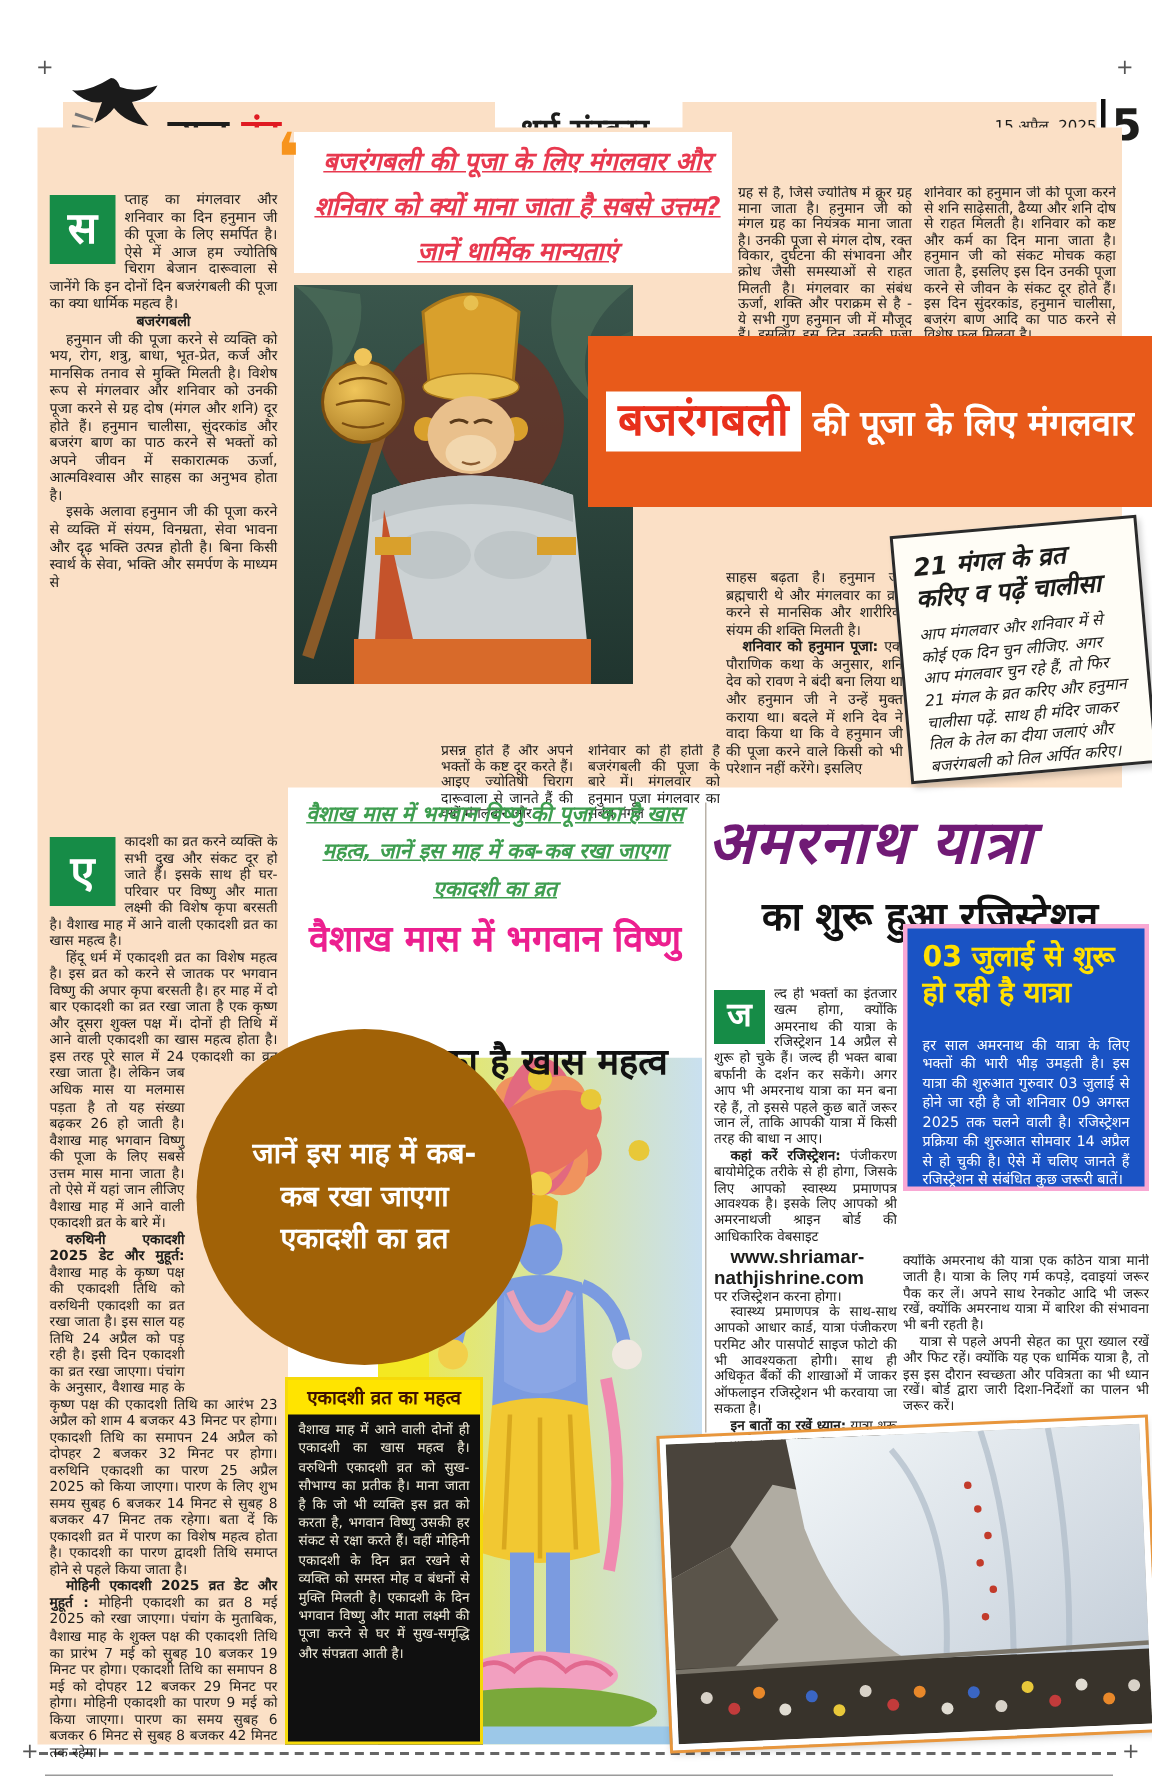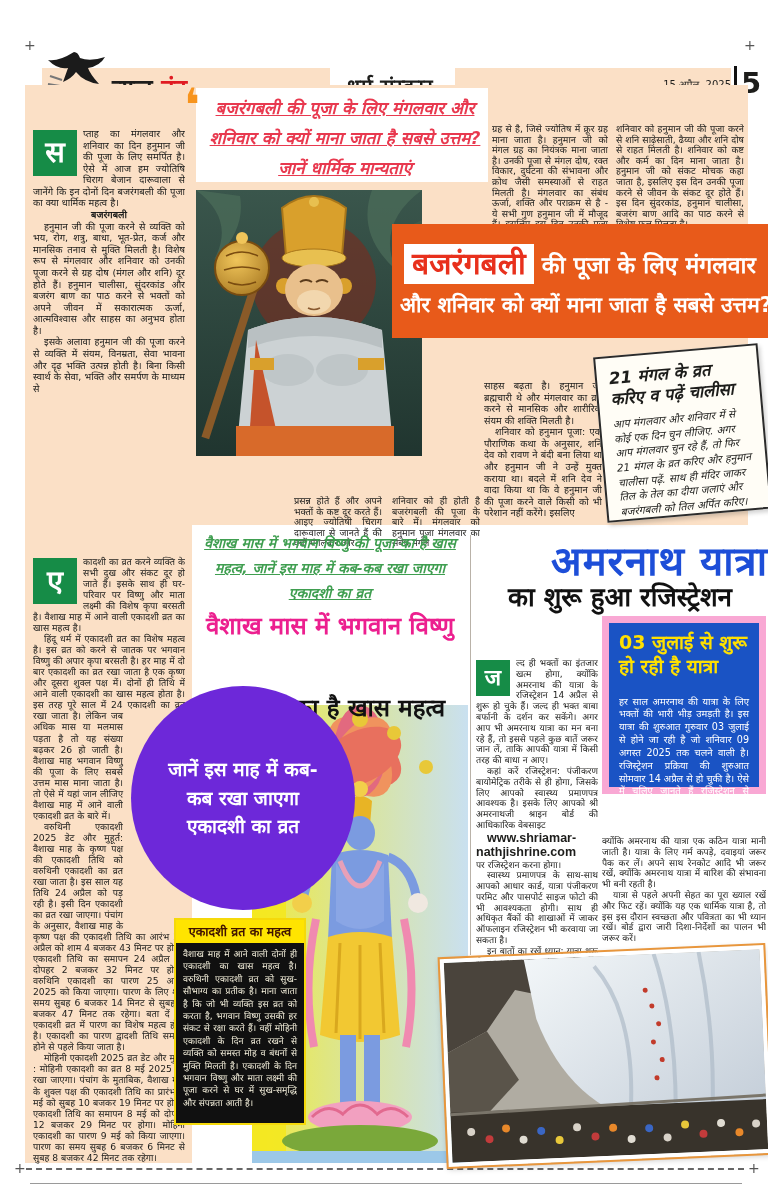--- a/index.html
+++ b/index.html
@@ -24,52 +24,52 @@
   
   .mainhead{background:#fff;color:#e8394f;font-weight:bold;font-style:italic;
             font-size:17px;line-height:1.75;text-align:center;
             text-decoration:underline;padding:6px 4px 2px 10px;}
   .quote{color:#f7941d;font-size:46px;line-height:1;font-weight:bold;}
   
   .t95{font-size:9.5px;line-height:1.22;}
   .t93{font-size:9.3px;line-height:1.14;}
   .t92{font-size:9.2px;line-height:1.2;}
   .t90{font-size:9px;line-height:1.2;}
-  b.runhead{font-weight:normal;}
+  b.runhead{font-weight:bold;}
   
   .banner{background:#e85a1a;color:#fff;display:flex;flex-direction:column;
           justify-content:center;padding:6px 8px;box-sizing:border-box;}
   .banner .row1{display:flex;align-items:center;gap:8px;justify-content:center;}
   .banner .chip{background:#ffffff;color:#e8301c;font-weight:bold;font-size:30px;
                 padding:1px 8px;line-height:1.25;}
   .banner .r1t{font-weight:bold;font-size:23px;white-space:nowrap;}
   .banner .row2{font-weight:bold;font-size:21px;text-align:center;margin-top:6px;white-space:nowrap;}
   
   .note{background:#fffdf6;border:2px solid #2b2b2b;transform:rotate(-5deg);
         padding:10px 12px;box-sizing:border-box;box-shadow:2px 3px 4px rgba(0,0,0,.18);}
   .note .nt{font-weight:bold;font-size:16.5px;line-height:1.3;font-style:italic;}
   .note .nb{font-size:10.5px;line-height:1.4;margin-top:6px;font-style:italic;}
   
   .kicker{color:#3f9e50;font-weight:bold;font-style:italic;font-size:14px;
           line-height:1.8;text-align:center;text-decoration:underline;}
   .pinktitle{color:#ec1f8f;font-weight:bold;font-size:24px;text-align:center;white-space:nowrap;}
   .blacktitle{color:#111;font-weight:bold;font-size:24px;text-align:center;white-space:nowrap;margin-top:40px;}
-  .circle{background:#6d28d9;border-radius:50%;color:#fff;display:flex;
+  .circle{background:#a16207;border-radius:50%;color:#fff;display:flex;
           align-items:center;justify-content:center;text-align:center;
           font-weight:bold;font-size:19px;line-height:1.5;padding:26px;box-sizing:border-box;}
   .circ-spacer{float:right;width:58px;height:218px;margin-left:4px;}
   .impbox{background:#101010;border:2px solid #f5d90a;box-sizing:border-box;}
   .impbox .it{background:#ffe400;color:#401200;font-weight:bold;font-size:12.5px;
               text-align:center;padding:3px 2px;}
   .impbox .ib{color:#f5f0dc;font-size:9px;line-height:1.38;padding:5px 7px;text-align:justify;}
   
-  .amtitle{color:#1d4ed8;font-weight:bold;font-size:40px;text-align:right;
-           letter-spacing:1px;white-space:nowrap;}
+  .amtitle{color:#701a75;font-weight:bold;font-size:40px;text-align:left;
+           letter-spacing:1px;white-space:nowrap;font-style:italic;}
   .amsub{color:#111;font-weight:bold;font-size:26px;text-align:center;white-space:nowrap;}
-  .bluebox{background:#1a53c4;border:7px solid #f9a8d4;box-sizing:border-box;
+  .bluebox{background:#1a53c4;border:3px solid #f9a8d4;box-sizing:border-box;
            padding:8px 10px;color:#fff;}
   .bluebox .bt{color:#ffe000;font-weight:bold;font-size:19px;line-height:1.25;}
   .bluebox .bb{font-size:9.6px;line-height:1.34;margin-top:17px;text-align:justify;}
   .website{font-family:"Liberation Sans",sans-serif;font-size:12.5px;font-weight:bold;
            display:block;line-height:1.15;}
   
   .imgframe{display:block;}
   .cave{border:4px solid #ffffff;outline:2px solid #e8963c;transform:rotate(-2.5deg);
         box-shadow:0 2px 6px rgba(0,0,0,.25);}
   
@@ -155,21 +155,20 @@
   </svg>
 
   <div class="abs col jtext t93" style="left:492px;top:88px;width:116px;height:134px;z-index:2;">ग्रह से है, जिसे ज्योतिष में क्रूर ग्रह माना जाता है। हनुमान जी को मंगल ग्रह का नियंत्रक माना जाता है। उनकी पूजा से मंगल दोष, रक्त विकार, दुर्घटना की संभावना और क्रोध जैसी समस्याओं से राहत मिलती है। मंगलवार का संबंध ऊर्जा, शक्ति और पराक्रम से है - ये सभी गुण हनुमान जी में मौजूद हैं। इसलिए इस दिन उनकी पूजा करने से आत्मविश्वास और</div>
   <div class="abs col jtext t93" style="left:616px;top:88px;width:128px;height:134px;z-index:2;">शनिवार को हनुमान जी की पूजा करने से शनि साढ़ेसाती, ढैय्या और शनि दोष से राहत मिलती है। शनिवार को कष्ट और कर्म का दिन माना जाता है। हनुमान जी को संकट मोचक कहा जाता है, इसलिए इस दिन उनकी पूजा करने से जीवन के संकट दूर होते हैं। इस दिन सुंदरकांड, हनुमान चालीसा, बजरंग बाण आदि का पाठ करने से विशेष फल मिलता है।</div>
 
   <div class="abs banner" style="left:392px;top:224px;width:376px;height:114px;z-index:3;">
     <div class="row1">
       <span class="chip">बजरंगबली</span>
       <span class="r1t">की पूजा के लिए मंगलवार</span>
     </div>
-    <div class="row2">और शनिवार को क्यों माना जाता है सबसे उत्तम?</div>
   </div>
 
   <div class="abs col jtext t95" style="left:484px;top:344px;width:118px;height:176px;z-index:2;">
     <p>साहस बढ़ता है। हनुमान जी ब्रह्मचारी थे और मंगलवार का व्रत करने से मानसिक और शारीरिक संयम की शक्ति मिलती है।</p>
     <p class="ind"><b class="runhead">शनिवार को हनुमान पूजा:</b> <span>एक पौराणिक कथा के अनुसार, शनि देव को रावण ने बंदी बना लिया था और हनुमान जी ने उन्हें मुक्त कराया था। बदले में शनि देव ने वादा किया था कि वे हनुमान जी की पूजा करने वाले किसी को भी परेशान नहीं करेंगे। इसलिए</span></p>
   </div>
 
   <div class="abs note" style="left:600px;top:350px;width:165px;height:166px;z-index:4;">
     <div class="nt">21 मंगल के व्रत करिए व पढ़ें चालीसा</div>
     <div class="nb">आप मंगलवार और शनिवार में से कोई एक दिन चुन लीजिए. अगर आप मंगलवार चुन रहे हैं, तो फिर 21 मंगल के व्रत करिए और हनुमान चालीसा पढ़ें. साथ ही मंदिर जाकर तिल के तेल का दीया जलाएं और बजरंगबली को तिल अर्पित करिए।</div>
@@ -226,29 +225,29 @@
     <rect x="88" y="330" width="16" height="72" fill="#7b9be0"></rect>
     <rect x="112" y="330" width="16" height="72" fill="#7b9be0"></rect>
     <ellipse cx="108" cy="412" rx="52" ry="16" fill="#f2a0c0"></ellipse>
     <path d="M60 412 Q76 396 92 410 M92 408 Q108 392 124 408 M124 410 Q140 396 156 412" stroke="#e2698f" stroke-width="3" fill="none"></path>
     <ellipse cx="108" cy="436" rx="78" ry="16" fill="#7aa83a"></ellipse>
     <rect x="0" y="446" width="216" height="12" fill="#9cc8e8"></rect>
   </svg>
 
   <div class="abs circle" style="left:131px;top:686px;width:224px;height:224px;z-index:5;">जानें इस माह में कब-कब रखा जाएगा एकादशी का व्रत</div>
 
-  <div class="abs impbox" style="left:174px;top:918px;width:132px;height:207px;z-index:6;">
+  <div class="abs impbox" style="left:190px;top:918px;width:132px;height:245px;z-index:6;">
     <div class="it">एकादशी व्रत का महत्व</div>
     <div class="ib">वैशाख माह में आने वाली दोनों ही एकादशी का खास महत्व है। वरुथिनी एकादशी व्रत को सुख-सौभाग्य का प्रतीक है। माना जाता है कि जो भी व्यक्ति इस व्रत को करता है, भगवान विष्णु उसकी हर संकट से रक्षा करते हैं। वहीं मोहिनी एकादशी के दिन व्रत रखने से व्यक्ति को समस्त मोह व बंधनों से मुक्ति मिलती है। एकादशी के दिन भगवान विष्णु और माता लक्ष्मी की पूजा करने से घर में सुख-समृद्धि और संपन्नता आती है।</div>
   </div>
 
   <div class="abs vrule" style="left:470px;top:535px;height:420px;"></div>
 
   <div class="abs amtitle" style="left:472px;top:532px;width:296px;z-index:2;">अमरनाथ यात्रा</div>
-  <div class="abs amsub" style="left:472px;top:578px;width:296px;z-index:2;">का शुरू हुआ रजिस्ट्रेशन</div>
+  <div class="abs amsub" style="left:472px;top:592px;width:296px;z-index:2;">का शुरू हुआ रजिस्ट्रेशन</div>
 
   <div class="abs col jtext t90" style="left:476px;top:622px;width:122px;height:340px;z-index:2;">
     <p><span class="dropcap small">ज</span><span>ल्द ही भक्तों का इंतजार खत्म होगा, क्योंकि अमरनाथ की यात्रा के रजिस्ट्रेशन 14 अप्रैल से शुरू हो चुके हैं। जल्द ही भक्त बाबा बर्फानी के दर्शन कर सकेंगे। अगर आप भी अमरनाथ यात्रा का मन बना रहे हैं, तो इससे पहले कुछ बातें जरूर जान लें, ताकि आपकी यात्रा में किसी तरह की बाधा न आए।</span></p>
     <p class="ind"><b class="runhead">कहां करें रजिस्ट्रेशन:</b> <span>पंजीकरण बायोमेट्रिक तरीके से ही होगा, जिसके लिए आपको स्वास्थ्य प्रमाणपत्र आवश्यक है। इसके लिए आपको श्री अमरनाथजी श्राइन बोर्ड की आधिकारिक वेबसाइट</span>
       <span class="website">www.shriamar-nathjishrine.com</span>
       <span>पर रजिस्ट्रेशन करना होगा।</span></p>
     <p class="ind">स्वास्थ्य प्रमाणपत्र के साथ-साथ आपको आधार कार्ड, यात्रा पंजीकरण परमिट और पासपोर्ट साइज फोटो की भी आवश्यकता होगी। साथ ही अधिकृत बैंकों की शाखाओं में जाकर ऑफलाइन रजिस्ट्रेशन भी करवाया जा सकता है।</p>
     <p class="ind"><b class="runhead">इन बातों का रखें ध्यान:</b> <span>यात्रा शुरू से पहले पहले आपको कुछ तैयारियां कर लेनी चाहिए,</span></p>
   </div>
 

